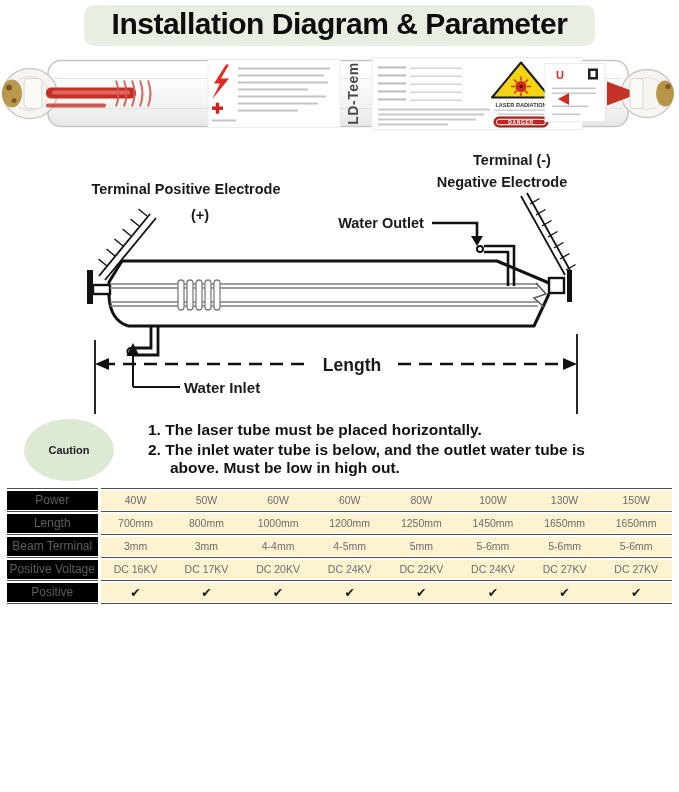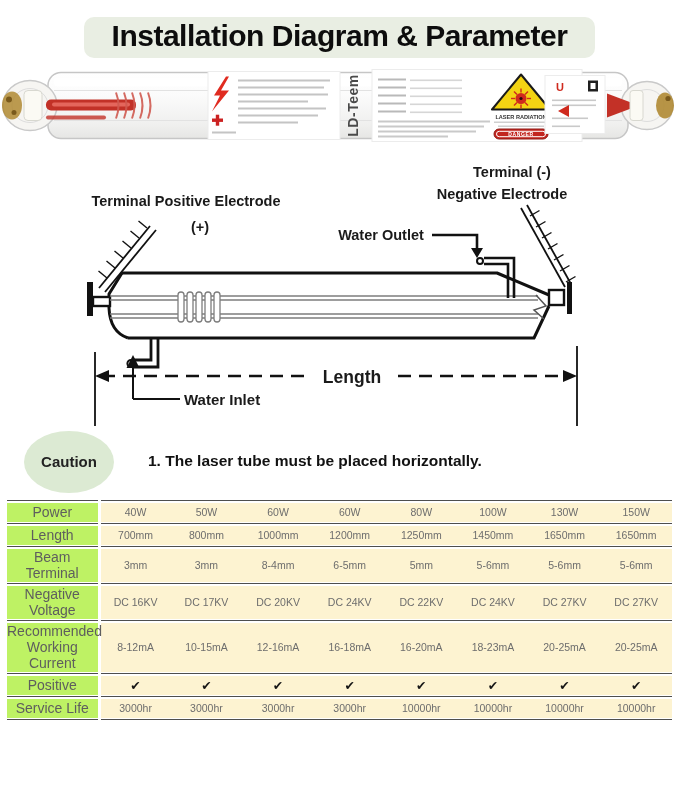--- a/index.html
+++ b/index.html
@@ -2,52 +2,52 @@
 <html><head>
 <meta charset="utf-8">
 <style>
   * { box-sizing: border-box; }
   html,body { margin:0; padding:0; background:#ffffff; }
   body {
     width:679px; height:792px; overflow:hidden;
     font-family:"Liberation Sans", "DejaVu Sans", sans-serif;
   }
   
-  .title-wrap { text-align:center; padding-top:17px; }
+  .title-wrap { text-align:center; padding-top:5px; }
   .title-pill {
     display:inline-block; padding:2px 28px 5px;
     border-radius:10px; font-size:30px; font-weight:bold;
     letter-spacing:-0.5px; color:#0d0d0d;
   }
   
   .photo { width:679px; height:93px; margin-top:1px; }
   
   .diagram { width:679px; height:271px; display:block; }
   .dlabel { font-weight:bold; fill:#1a1a1a; }
   
   .caution-row { display:flex; align-items:center; height:69px; padding-left:24px; }
   .caution-ellipse {
     width:90px; height:62px; border-radius:50%;
     display:flex; align-items:center; justify-content:center;
-    font-size:15px; font-weight:bold; color:#222; flex:0 0 auto;
+    font-size:11px; font-weight:bold; color:#222; flex:0 0 auto;
   }
   .caution-notes { margin-left:22px; width:480px; color:#121212; }
   .caution-note { font-size:15.5px; font-weight:bold; line-height:1.2;
     padding-left:22px; text-indent:-22px; margin:1px 12px; }
   
   table.params {
     width:665px; margin:4px auto 0; border-collapse:collapse; table-layout:fixed;
   }
   table.params td {
     border-top:1.6px solid #4e4e4e; border-bottom:1.6px solid #4e4e4e;
     padding:2px 0; background-clip:content-box;
     text-align:center; vertical-align:middle; height:23px;
   }
-  td.lbl { width:92px; background-color:#bef264; border-right:3px solid #ffffff;
-    font-size:14px; color:#5e5e5e; }
+  td.lbl { width:92px; background-color:#000000; border-right:3px solid #ffffff;
+    font-size:12px; color:#5e5e5e; }
   td.val { background-color:#fdf3d1; font-size:10.5px; color:#6d6d6d; }
   tr.check-row td.val { font-size:12.5px; font-weight:bold; font-style:italic; color:#141414; }
 </style>
 </head>
 <body>
 
 
 
 
 <div class="title-wrap">
@@ -271,20 +271,21 @@
     <polygon points="109,214 109,226 95,220" fill="#111" stroke="none"></polygon>
     <polygon points="563,214 563,226 577,220" fill="#111" stroke="none"></polygon>
   </g>
 </svg>
 
 
 <div class="caution-row">
   <div class="caution-ellipse" style="background:#dcead3;">Caution</div>
   <div class="caution-notes">
     <div class="caution-note">1. The laser tube must be placed horizontally.</div>
+    <div class="caution-note">2. The inlet water tube is below, and the outlet water tube is above. Must be low in high out.</div>
   </div>
 </div>
 
 
 <table class="params">
   <tbody>
       <tr>
         <td class="lbl">Power</td>
         <td class="val">40W</td>
         <td class="val">50W</td>
@@ -303,68 +304,46 @@
         <td class="val">1200mm</td>
         <td class="val">1250mm</td>
         <td class="val">1450mm</td>
         <td class="val">1650mm</td>
         <td class="val">1650mm</td>
       </tr>
       <tr>
         <td class="lbl">Beam Terminal</td>
         <td class="val">3mm</td>
         <td class="val">3mm</td>
-        <td class="val">8-4mm</td>
-        <td class="val">6-5mm</td>
+        <td class="val">4-4mm</td>
+        <td class="val">4-5mm</td>
         <td class="val">5mm</td>
         <td class="val">5-6mm</td>
         <td class="val">5-6mm</td>
         <td class="val">5-6mm</td>
       </tr>
       <tr>
-        <td class="lbl">Negative Voltage</td>
+        <td class="lbl">Positive Voltage</td>
         <td class="val">DC 16KV</td>
         <td class="val">DC 17KV</td>
         <td class="val">DC 20KV</td>
         <td class="val">DC 24KV</td>
         <td class="val">DC 22KV</td>
         <td class="val">DC 24KV</td>
         <td class="val">DC 27KV</td>
         <td class="val">DC 27KV</td>
       </tr>
-      <tr>
-        <td class="lbl">Recommended Working Current</td>
-        <td class="val">8-12mA</td>
-        <td class="val">10-15mA</td>
-        <td class="val">12-16mA</td>
-        <td class="val">16-18mA</td>
-        <td class="val">16-20mA</td>
-        <td class="val">18-23mA</td>
-        <td class="val">20-25mA</td>
-        <td class="val">20-25mA</td>
-      </tr>
       <tr class="check-row">
         <td class="lbl">Positive</td>
         <td class="val">✔</td>
         <td class="val">✔</td>
         <td class="val">✔</td>
         <td class="val">✔</td>
         <td class="val">✔</td>
         <td class="val">✔</td>
         <td class="val">✔</td>
         <td class="val">✔</td>
       </tr>
-      <tr>
-        <td class="lbl">Service Life</td>
-        <td class="val">3000hr</td>
-        <td class="val">3000hr</td>
-        <td class="val">3000hr</td>
-        <td class="val">3000hr</td>
-        <td class="val">10000hr</td>
-        <td class="val">10000hr</td>
-        <td class="val">10000hr</td>
-        <td class="val">10000hr</td>
-      </tr>
     </tbody>
 </table>
 
 
 
 
 </body></html>

